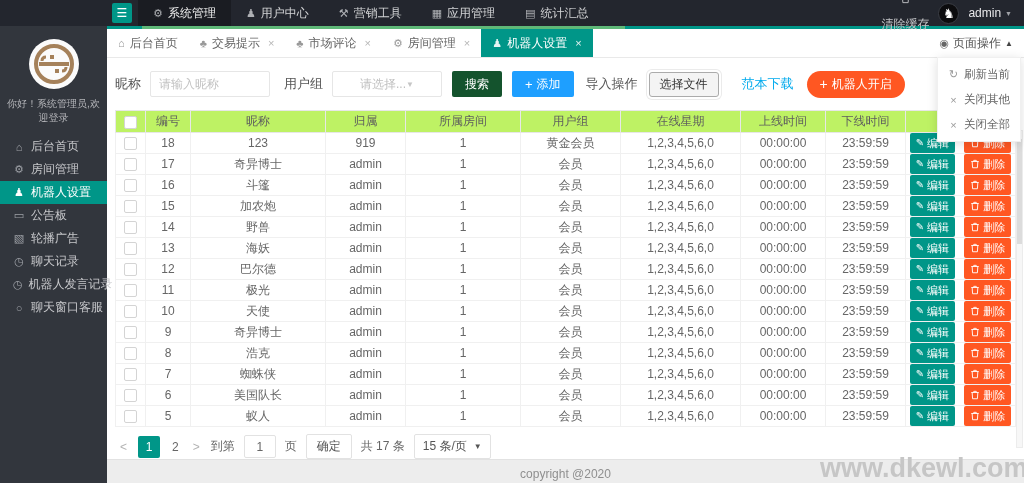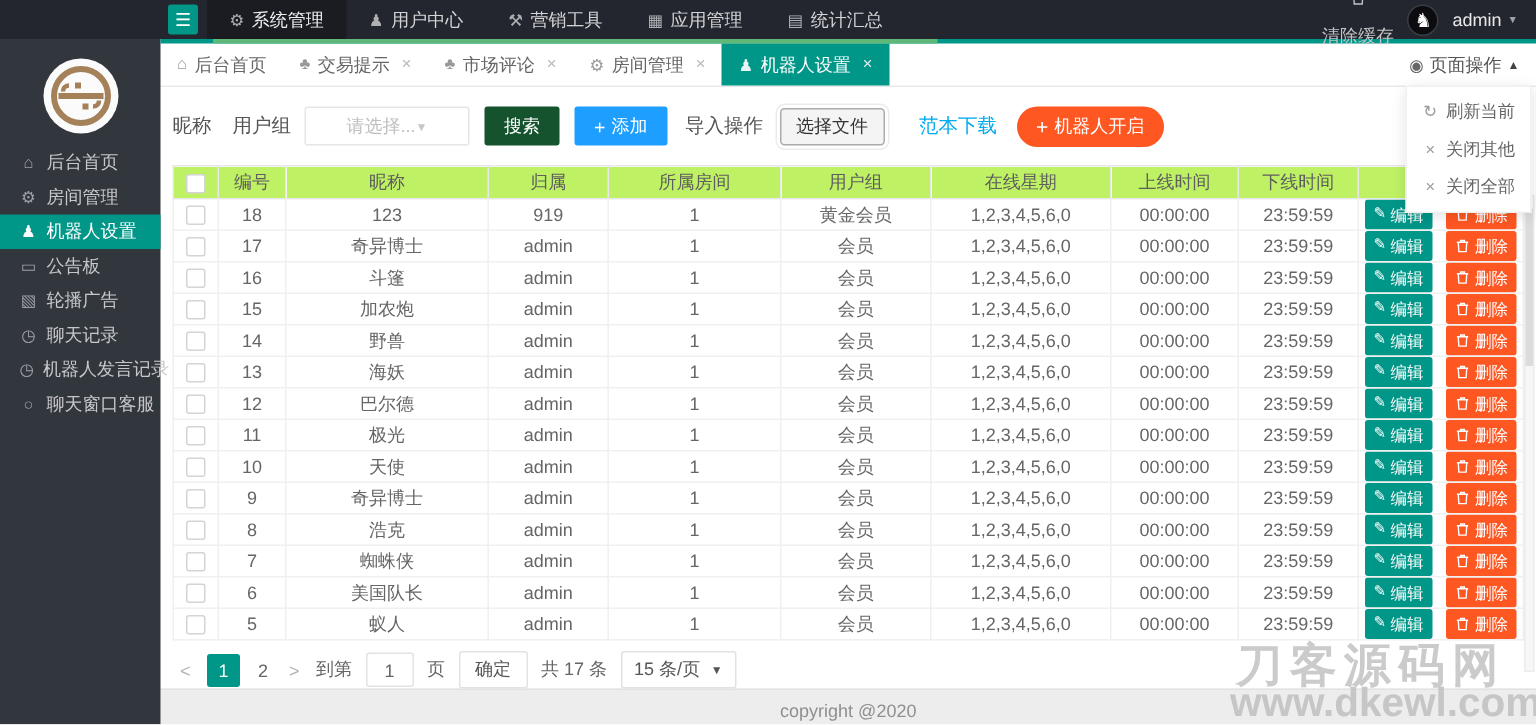--- a/index.html
+++ b/index.html
@@ -163,20 +163,21 @@
 
   <aside class="sidebar">
     <svg class="logo" viewBox="0 0 52 52">
       <circle cx="26" cy="26" r="25" fill="#fbfbfb"></circle>
       <circle cx="26" cy="26" r="18" fill="none" stroke="#a5815a" stroke-width="4"></circle>
       <path d="M11 26h30" stroke="#a5815a" stroke-width="4"></path>
       <path d="M18 19c-3 0-4 2-4 4M34 33c3 0 4-2 4-4" stroke="#a5815a" stroke-width="3" fill="none"></path>
       <rect x="22" y="17" width="4" height="4" fill="#a5815a"></rect>
       <rect x="27" y="31" width="4" height="4" fill="#a5815a"></rect>
     </svg>
+    <div class="greet">你好！系统管理员,欢迎登录</div>
     <div class="side-menu">
 
     <div class="side-item">
           <span class="ico">⌂</span>
           <span>后台首页</span>
         </div>
         <div class="side-item">
           <span class="ico">⚙</span>
           <span>房间管理</span>
         </div>
@@ -242,20 +243,21 @@
         <span class="ico">◉</span>
         <span>页面操作</span>
         <span class="caret">▲</span>
       </div>
     </div>
 
     <div class="content">
 
       <div class="filters">
         <span class="flabel">昵称</span>
+        <input class="inp" type="text" placeholder="请输入昵称" style="">
         <span class="gap14"></span>
         <span class="flabel">用户组</span>
         <div class="sel">
           <span>请选择...</span>
           <span class="caret">▼</span>
         </div>
         <button class="btn btn-search">
             <span>搜索</span>
           </button>
         <button class="btn btn-add">
@@ -661,16 +663,15 @@
         <span class="ico">×</span>
         <span>关闭全部</span>
       </div>
     </div>
 
   <div class="vscroll">
     <div class="arrow">▲</div>
     <div class="thumb"></div>
   </div>
 
-  <div class="wm wm1">刀客源码网</div>
   <div class="wm wm3">www.dkewl.com</div>
 
 </div>
 
 </body></html>

